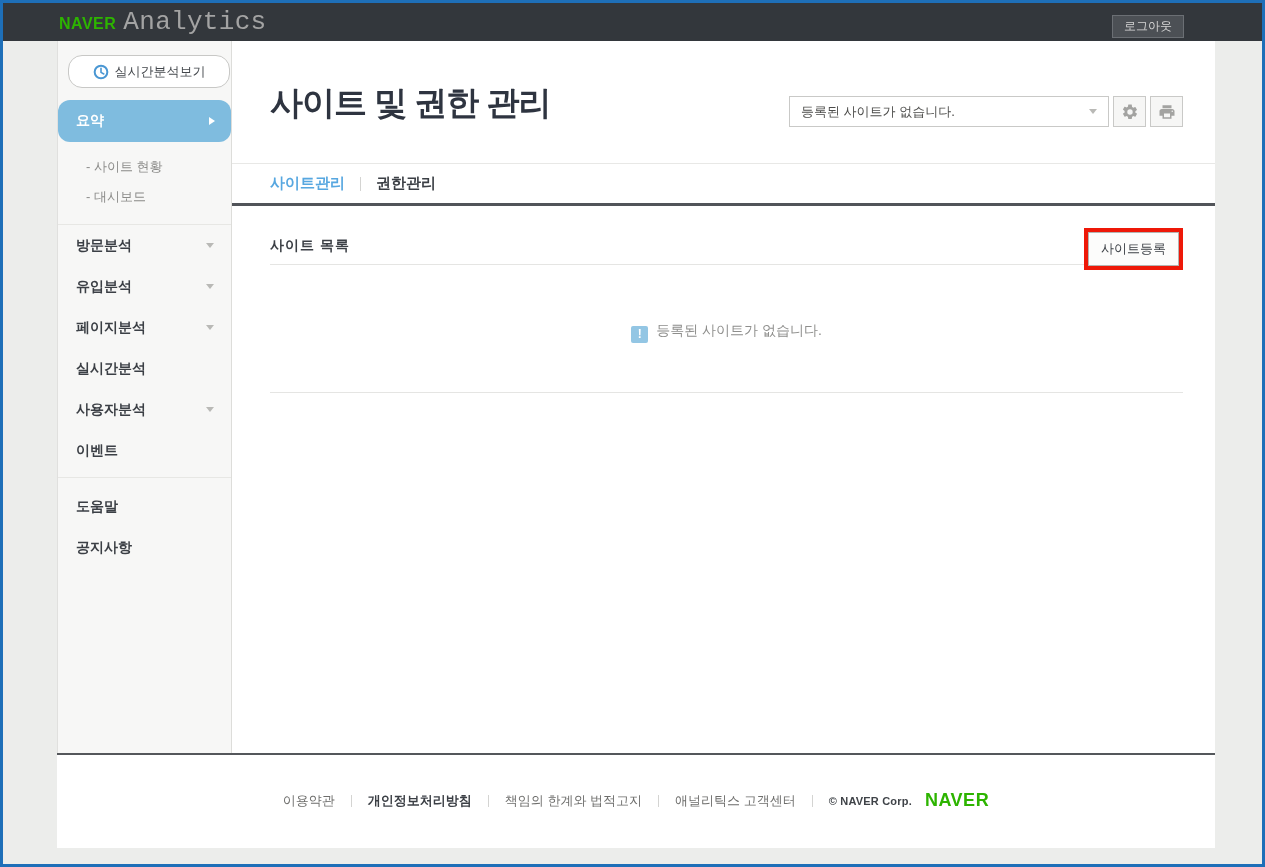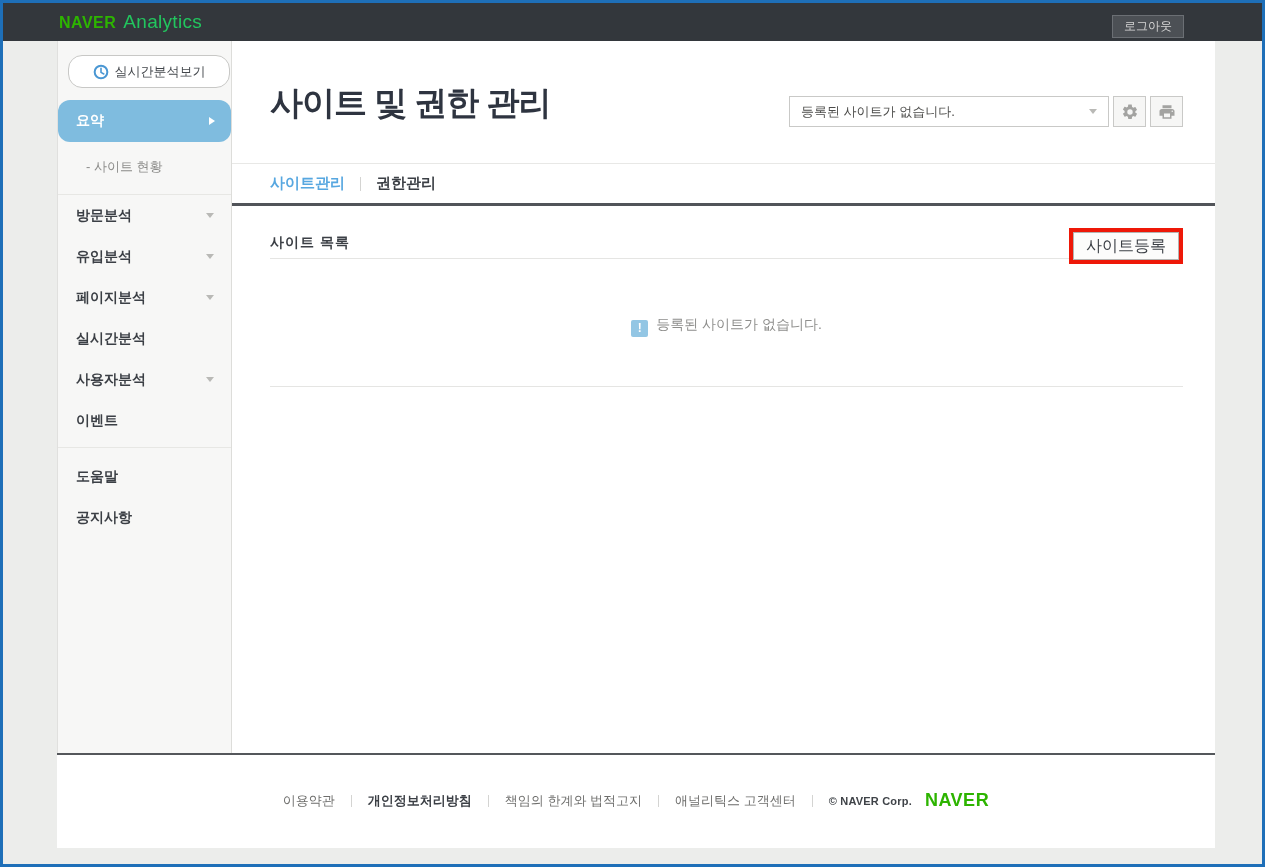--- a/index.html
+++ b/index.html
@@ -12,21 +12,21 @@
     position:relative; width:1265px; height:867px;
     border:3px solid #1e6fb8; background:#ecedeb; overflow:hidden;
   }
   
   .topbar{
     position:absolute; left:0; top:0; width:1259px; height:38px;
     background:#33373c; display:flex; align-items:center; padding-left:56px;
   }
   .logo{ display:flex; align-items:baseline; gap:7px; cursor:pointer; }
   .logo-naver{ color:#2db400; font-weight:800; font-size:16px; letter-spacing:0.5px; }
-  .logo-analytics{ color:#22c55e; font-size:19px; font-weight:400; letter-spacing:0.3px; }
+  .logo-analytics{ color:#a3a3a3; font-size:26px; font-weight:400; letter-spacing:0.3px;font-family:Liberation Mono, monospace; }
   .logout-btn{
     position:absolute; right:78px; top:12px; height:23px; padding:0 11px;
     background:#4c5055; border:1px solid #6b6f74; color:#d6d6d6;
     font-size:12px; font-family:inherit; cursor:pointer; line-height:21px;
   }
   
   .page{
     position:absolute; left:54px; top:38px; width:1158px; height:807px;
     background:#fff;
   }
@@ -94,22 +94,22 @@
   .tab-sep{ height:14px; border-left:1px solid #d4d4d2; margin:0 15px; }
   .section-row{
     margin:22px 32px 0 38px; display:flex; justify-content:space-between;
     align-items:center; border-bottom:1px solid #e5e5e3; padding-bottom:0;
   }
   .section-title{ font-size:14px; font-weight:700; color:#3b3f45; letter-spacing:1px; }
   .red-annotation{
     border:4px solid #ee1808; display:inline-block; line-height:0; margin-bottom:-6px;
   }
   .register-btn{
-    height:28px; padding:0 12px; background:#fcfcfb; border:1px solid #b4b4b2;
-    font-size:16px; color:#3b3f45; font-family:inherit; cursor:pointer; line-height:26px;
+    height:34px; padding:0 12px; background:#fcfcfb; border:1px solid #b4b4b2;
+    font-size:13px; color:#3b3f45; font-family:inherit; cursor:pointer; line-height:26px;
   }
   .empty-state{
     margin:0 32px 0 38px; text-align:center; padding:57px 0 49px 0;
     border-bottom:1px solid #e5e5e3; font-size:14px; color:#8e8e8c;
   }
   .alert-icon{
     display:inline-block; width:17px; height:17px; background:#93c6e4;
     color:#fff; font-weight:700; font-size:12px; line-height:17px;
     text-align:center; border-radius:2px; margin-right:8px; vertical-align:-3px;
   }
@@ -152,20 +152,21 @@
           <span>실시간분석보기</span>
         </button>
 
         <div class="side-active">
           <span>요약</span>
           <span class="arrow-right"></span>
         </div>
 
         <div class="sub-list">
           <div class="sub-item">- 사이트 현황</div>
+          <div class="sub-item">- 대시보드</div>
         </div>
 
         <div class="side-divider"></div>
 
         <div class="menu-item">
           <span>방문분석</span>
           <span class="caret-down"></span>
         </div>
         <div class="menu-item">
           <span>유입분석</span>

